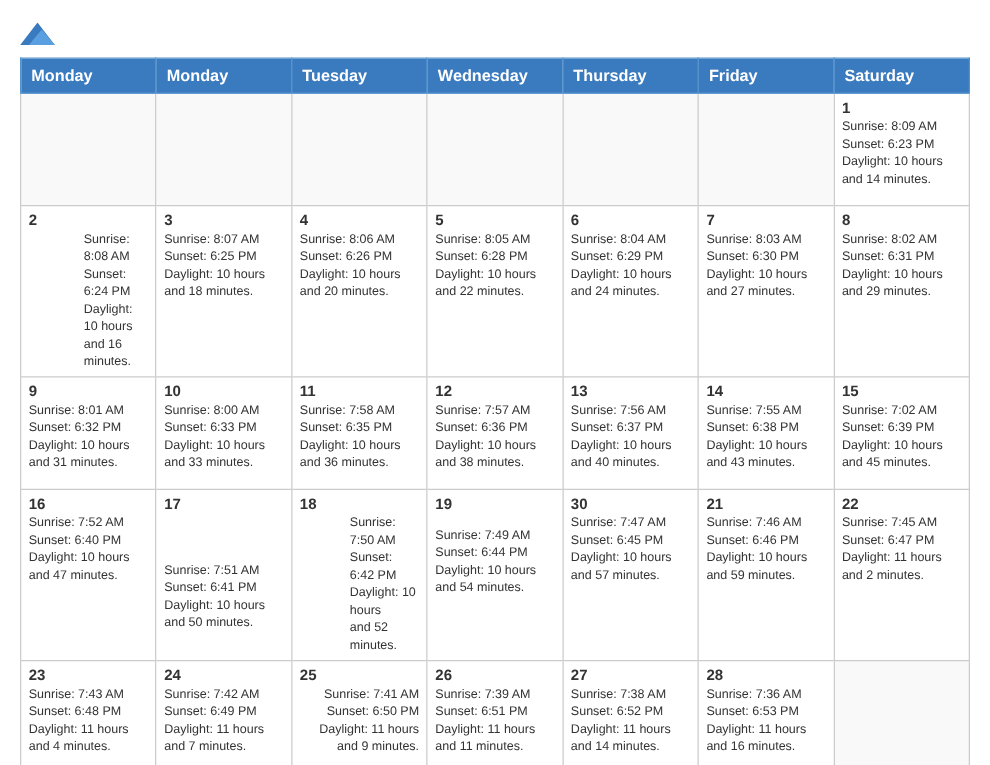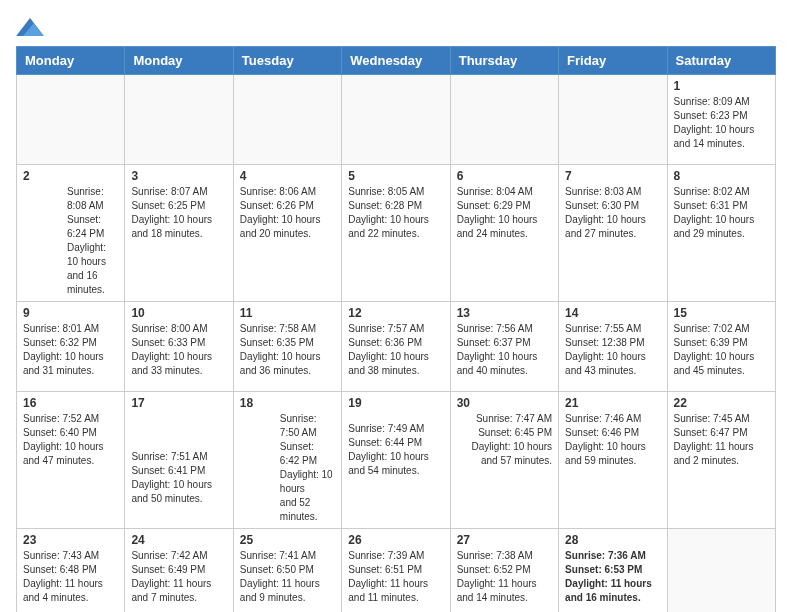--- a/index.html
+++ b/index.html
@@ -215,21 +215,21 @@
         <td>
           <span class="day-num">13</span>
           <div class="day-info" style="white-space: pre-line;">Sunrise: 7:56 AM
 Sunset: 6:37 PM
 Daylight: 10 hours
 and 40 minutes.</div>
         </td>
         <td>
           <span class="day-num">14</span>
           <div class="day-info" style="white-space: pre-line;">Sunrise: 7:55 AM
-Sunset: 12:38 PM
+Sunset: 6:38 PM
 Daylight: 10 hours
 and 43 minutes.</div>
         </td>
         <td>
           <span class="day-num">15</span>
           <div class="day-info" style="white-space: pre-line;">Sunrise: 7:02 AM
 Sunset: 6:39 PM
 Daylight: 10 hours
 and 45 minutes.</div>
         </td>
@@ -258,21 +258,21 @@
         </td>
         <td>
           <span class="day-num">19</span>
           <div class="day-info" style="white-space: pre-line; margin-top: 12px;">Sunrise: 7:49 AM
 Sunset: 6:44 PM
 Daylight: 10 hours
 and 54 minutes.</div>
         </td>
         <td>
           <span class="day-num">30</span>
-          <div class="day-info" style="white-space: pre-line; text-align: right;">Sunrise: 7:47 AM
+          <div class="day-info" style="white-space: pre-line;">Sunrise: 7:47 AM
 Sunset: 6:45 PM
 Daylight: 10 hours
 and 57 minutes.</div>
         </td>
         <td>
           <span class="day-num">21</span>
           <div class="day-info" style="white-space: pre-line;">Sunrise: 7:46 AM
 Sunset: 6:46 PM
 Daylight: 10 hours
 and 59 minutes.</div>
@@ -295,42 +295,42 @@
         </td>
         <td>
           <span class="day-num">24</span>
           <div class="day-info" style="white-space: pre-line;">Sunrise: 7:42 AM
 Sunset: 6:49 PM
 Daylight: 11 hours
 and 7 minutes.</div>
         </td>
         <td>
           <span class="day-num">25</span>
-          <div class="day-info" style="white-space: pre-line;">Sunrise: 7:41 AM
+          <div class="day-info" style="white-space: pre-line; text-align: right;">Sunrise: 7:41 AM
 Sunset: 6:50 PM
 Daylight: 11 hours
 and 9 minutes.</div>
         </td>
         <td>
           <span class="day-num">26</span>
           <div class="day-info" style="white-space: pre-line;">Sunrise: 7:39 AM
 Sunset: 6:51 PM
 Daylight: 11 hours
 and 11 minutes.</div>
         </td>
         <td>
           <span class="day-num">27</span>
           <div class="day-info" style="white-space: pre-line;">Sunrise: 7:38 AM
 Sunset: 6:52 PM
 Daylight: 11 hours
 and 14 minutes.</div>
         </td>
         <td>
           <span class="day-num">28</span>
-          <div class="day-info" style="white-space: pre-line; font-weight: bold;">Sunrise: 7:36 AM
+          <div class="day-info" style="white-space: pre-line;">Sunrise: 7:36 AM
 Sunset: 6:53 PM
 Daylight: 11 hours
 and 16 minutes.</div>
         </td>
         <td class="empty"></td>
       </tr>
     </tbody>
 </table>
 
 </body></html>

